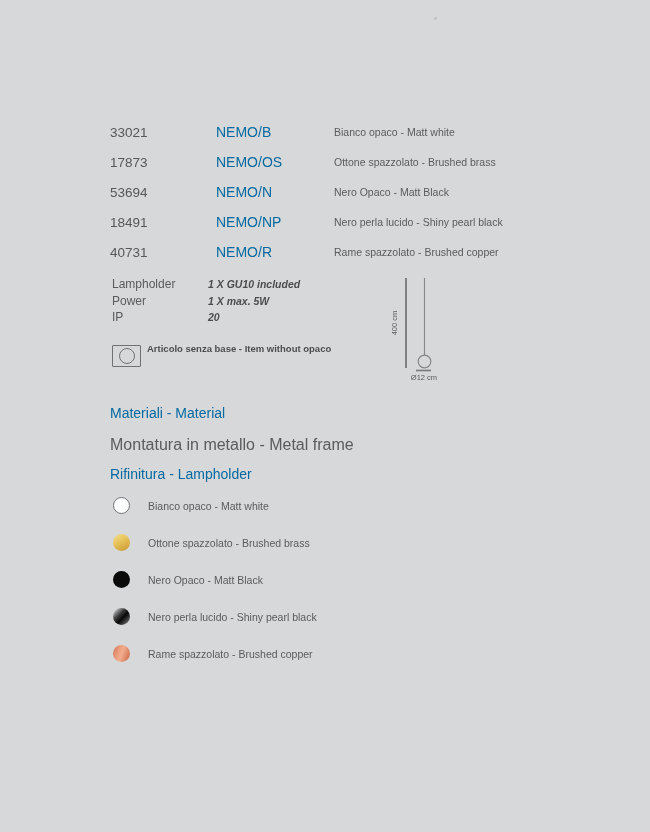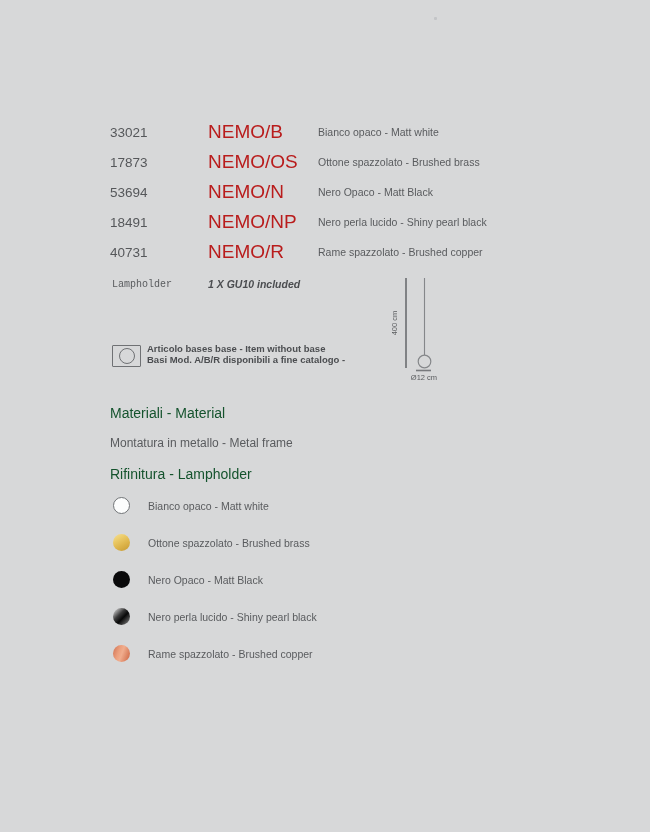--- a/index.html
+++ b/index.html
@@ -10,51 +10,51 @@
     color:#56585b;
     position:relative;
     overflow:hidden;
   }
   .stray{
     position:absolute;left:434px;top:17px;width:3px;height:3px;
     background:#c3c5c7;border-radius:1px;
   }
   
   .products{position:absolute;left:110px;top:117px;width:470px;}
-  .prod-row{display:flex;align-items:center;height:30px;}
+  .prod-row{display:flex;align-items:center;height:30px;gap:8px;}
   .p-code{width:98px;font-size:13.5px;color:#55575a;}
-  .p-name{width:110px;font-size:19px;color:#b91c1c;}
+  .p-name{width:110px;font-size:14px;color:#0369a1;}
   .p-finish{font-size:10.5px;color:#595b5e;}
   
   .specs{position:absolute;left:112px;top:276px;width:300px;}
   .spec-row{display:flex;align-items:center;height:16.5px;}
-  .s-label{width:96px;font-size:10px;color:#595b5e;font-family:Liberation Mono, monospace;}
+  .s-label{width:96px;font-size:12px;color:#595b5e;}
   .s-value{font-size:10.5px;font-weight:bold;color:#4b4d50;font-style:italic;}
   
   .note{position:absolute;left:112px;top:343px;display:flex;}
   .note-icon{
     width:27px;height:20px;border:1.5px solid #6f7174;
     border-radius:1px;display:flex;align-items:center;justify-content:center;
     margin-top:2px;flex:none;background:transparent;
   }
   .note-circle{width:14px;height:14px;border:1.3px solid #6f7174;border-radius:50%;}
   .note-text{margin-left:6px;width:235px;font-size:9.5px;font-weight:bold;
     color:#4b4d50;line-height:11.2px;}
   
   .diagram{position:absolute;left:385px;top:275px;}
   .diagram .dim{stroke:#77797c;stroke-width:1.8;}
   .diagram .cable{stroke:#85878a;stroke-width:1.1;}
   .diagram .sphere{stroke:#85878a;stroke-width:1.2;fill:none;}
   .diagram .dia{stroke:#77797c;stroke-width:1.6;}
   .diagram .dlabel{font-family:"Liberation Sans",sans-serif;font-size:7.5px;fill:#595b5e;}
   
-  .heading{position:absolute;left:110px;font-size:14px;color:#14532d;}
+  .heading{position:absolute;left:110px;font-size:14px;color:#0369a1;}
   .h-material{top:405px;}
   .h-finishing{top:466px;}
-  .body-text{position:absolute;left:110px;top:436px;font-size:12px;color:#595b5e;}
+  .body-text{position:absolute;left:110px;top:436px;font-size:16px;color:#595b5e;}
   
   .swatches{position:absolute;left:113px;top:487px;}
   .sw-row{display:flex;align-items:center;height:37px;}
   .sw{width:17px;height:17px;border-radius:50%;flex:none;}
   .sw-label{margin-left:18px;font-size:10.5px;color:#595b5e;}
   .sw-matt-white{background:#fcfdfd;border:1.5px solid #717477;width:15px;height:15px;}
   .sw-brushed-brass{background:linear-gradient(150deg,#f4e09a 0%,#eccc6a 30%,#ddb44a 62%,#c49832 100%);}
   .sw-matt-black{background:#0a0a0b;}
   .sw-shiny-pearl-black{background:linear-gradient(135deg,#ededed 0%,#b5b5b5 14%,#3c3c3c 38%,#070707 58%,#4e4e4e 80%,#a5a5a7 100%);}
   .sw-brushed-copper{background:linear-gradient(110deg,#cf7152 0%,#ec9f7d 35%,#f0ad8e 52%,#d97d5b 82%,#c76a4b 100%);}
@@ -90,29 +90,36 @@
     <span class="p-name">NEMO/R</span>
     <span class="p-finish">Rame spazzolato - Brushed copper</span>
   </div>
 </div>
 
 <div class="specs">
   <div class="spec-row">
     <span class="s-label">Lampholder</span>
     <span class="s-value">1 X GU10 included</span>
   </div>
+  <div class="spec-row">
+    <span class="s-label">Power</span>
+    <span class="s-value">1 X max. 5W</span>
+  </div>
+  <div class="spec-row">
+    <span class="s-label">IP</span>
+    <span class="s-value">20</span>
+  </div>
 </div>
 
 <div class="note">
   <span class="note-icon">
     <span class="note-circle"></span>
   </span>
   <div class="note-text">
-    <div>Articolo bases base - Item without base</div>
-    <div>Basi Mod. A/B/R disponibili a fine catalogo -</div>
+    <div>Articolo senza base - Item without opaco</div>
   </div>
 </div>
 
 <svg class="diagram" width="90" height="115" viewBox="0 0 90 115">
   <line class="dim" x1="21" y1="3" x2="21" y2="93"></line>
   <text class="dlabel" x="12" y="48" text-anchor="middle" transform="rotate(-90 12 48)">400 cm</text>
   <line class="cable" x1="39.5" y1="3" x2="39.5" y2="80"></line>
   <circle class="sphere" cx="39.5" cy="86.5" r="6.3"></circle>
   <line class="dia" x1="31" y1="95.5" x2="46" y2="95.5"></line>
   <text class="dlabel" x="39" y="104.5" text-anchor="middle">Ø12 cm</text>

